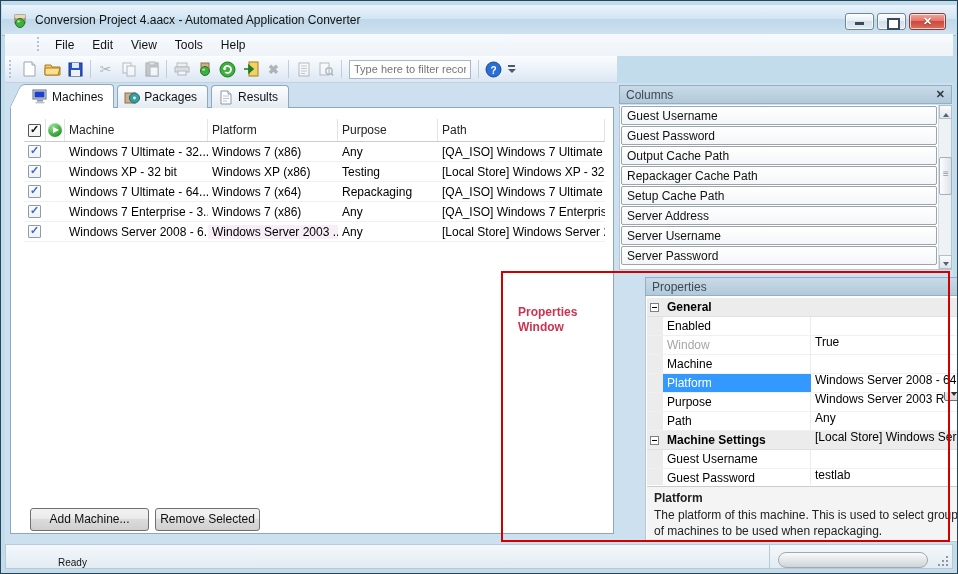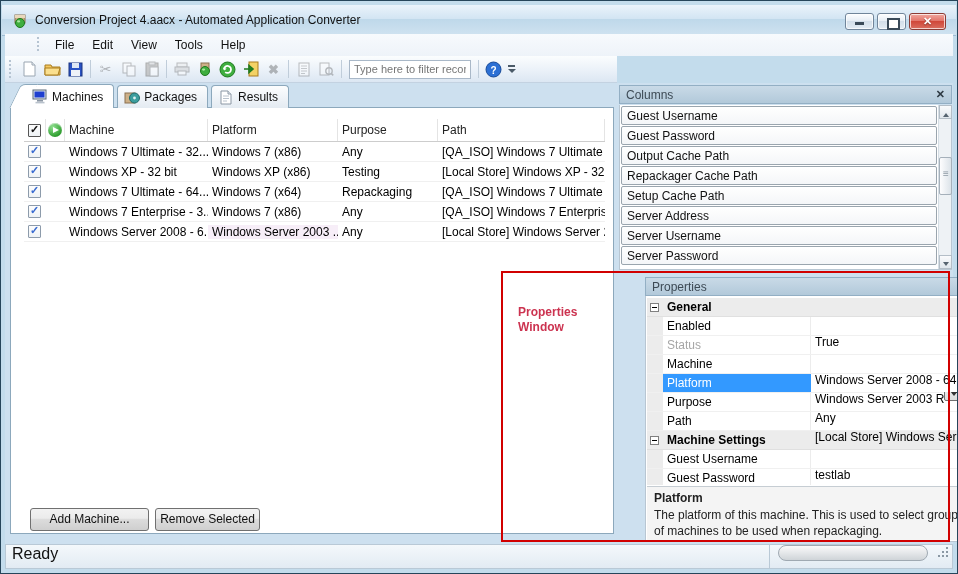--- a/index.html
+++ b/index.html
@@ -126,21 +126,21 @@
                background:linear-gradient(#f4f4f4,#dcdcdc); }
   .combo-btn::before { content:""; position:absolute; left:5px; top:6px; border:4px solid transparent; border-top:5px solid #333; }
   .pdesc { position:absolute; left:1px; right:1px; bottom:1px; height:54px; background:#f4f4f4;
            border-top:1px solid #c6cdd3; padding:4px 7px; font-size:12px; color:#222; }
   .pdesc .dtitle { font-weight:bold; margin-bottom:2px; }
   .pdesc .dtext { line-height:16px; }
 
   
   .statusbar { position:absolute; left:4px; right:4px; bottom:4px; height:25px;
                background:linear-gradient(#f4f8fb,#e2ebf3); border:1px solid #b9c9d6;
-               display:flex; align-items:flex-start; font-size:16px; color:#111; }
+               display:flex; align-items:flex-end; font-size:10px; color:#111;padding-left:46px; }
   .status-text { padding-left:6px; flex:1; }
   .status-sep { width:1px; height:100%; background:#b9c9d6; }
   .status-progress { width:150px; height:16px; margin:0 8px; border:1px solid #9fa9b2; border-radius:8px;
                      background:linear-gradient(#fafafa,#cfd4d8); }
   .resize-grip { width:14px; height:14px; margin-right:2px; position:relative; }
   .resize-grip::before { content:""; position:absolute; right:2px; bottom:2px; width:2px; height:2px; background:#8a98a4;
       box-shadow:-4px 0 #8a98a4, -8px 0 #8a98a4, 0 -4px #8a98a4, -4px -4px #8a98a4, 0 -8px #8a98a4; }
 
   
   .anno-rect { position:absolute; left:500px; top:270px; width:449px; height:271px;
@@ -404,21 +404,21 @@
             </div>
           <div class="pname" style="border-right:none;font-weight:bold;">General</div>
         </div>
         <div class="prow">
           <div class="gutter"></div>
           <div class="pname">Enabled</div>
           <div class="pvalue">True</div>
         </div>
         <div class="prow">
           <div class="gutter"></div>
-          <div class="pname disabled-text">Status</div>
+          <div class="pname disabled-text">Window</div>
           <div class="pvalue"></div>
         </div>
         <div class="prow">
           <div class="gutter"></div>
           <div class="pname">Machine</div>
           <div class="pvalue">Windows Server 2008 - 64</div>
         </div>
         <div class="prow sel">
           <div class="gutter"></div>
           <div class="pname">Platform</div>

